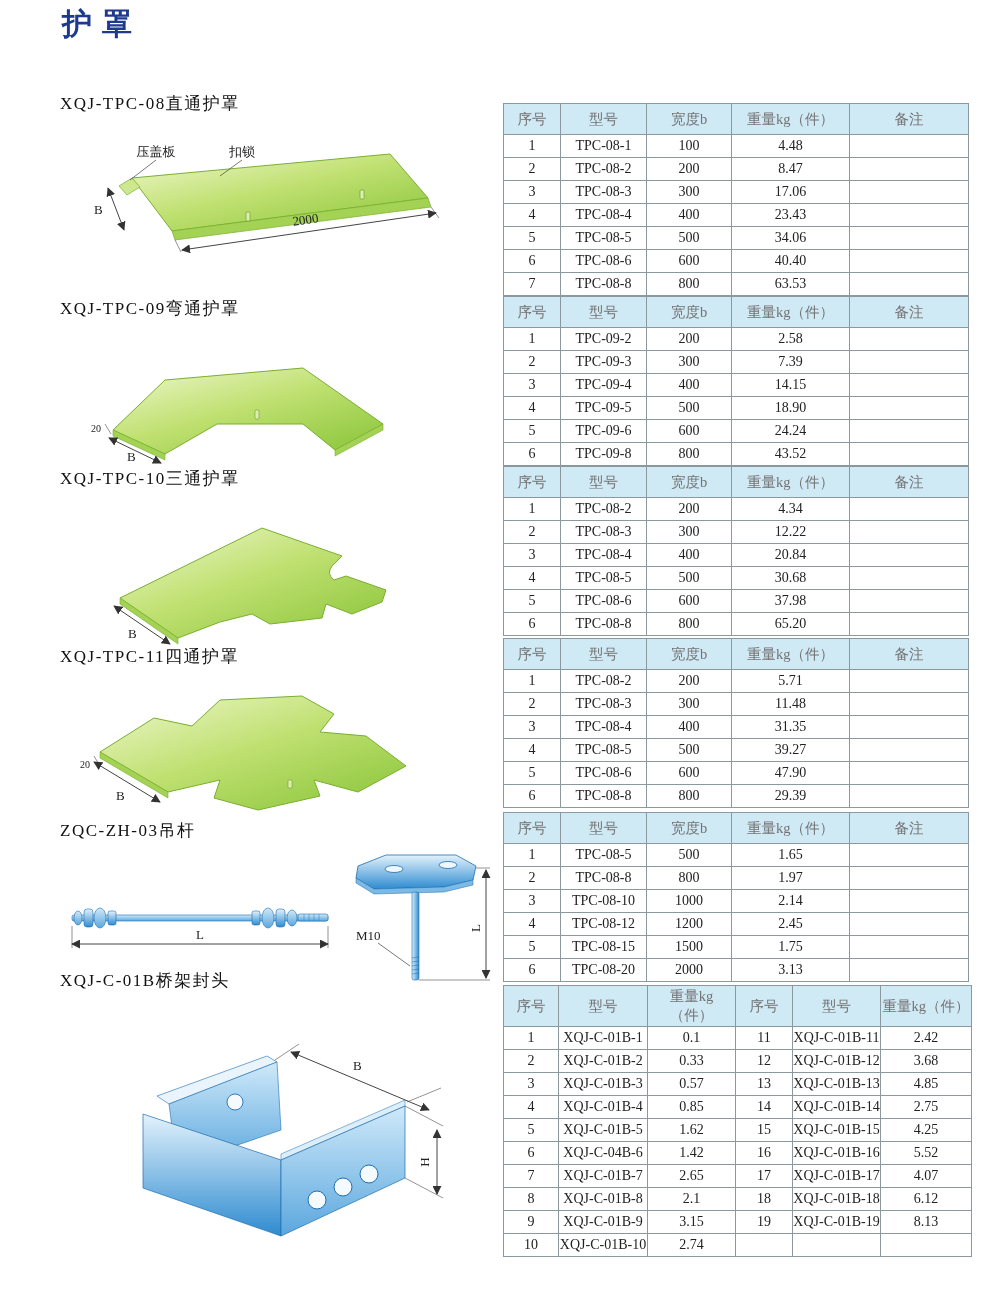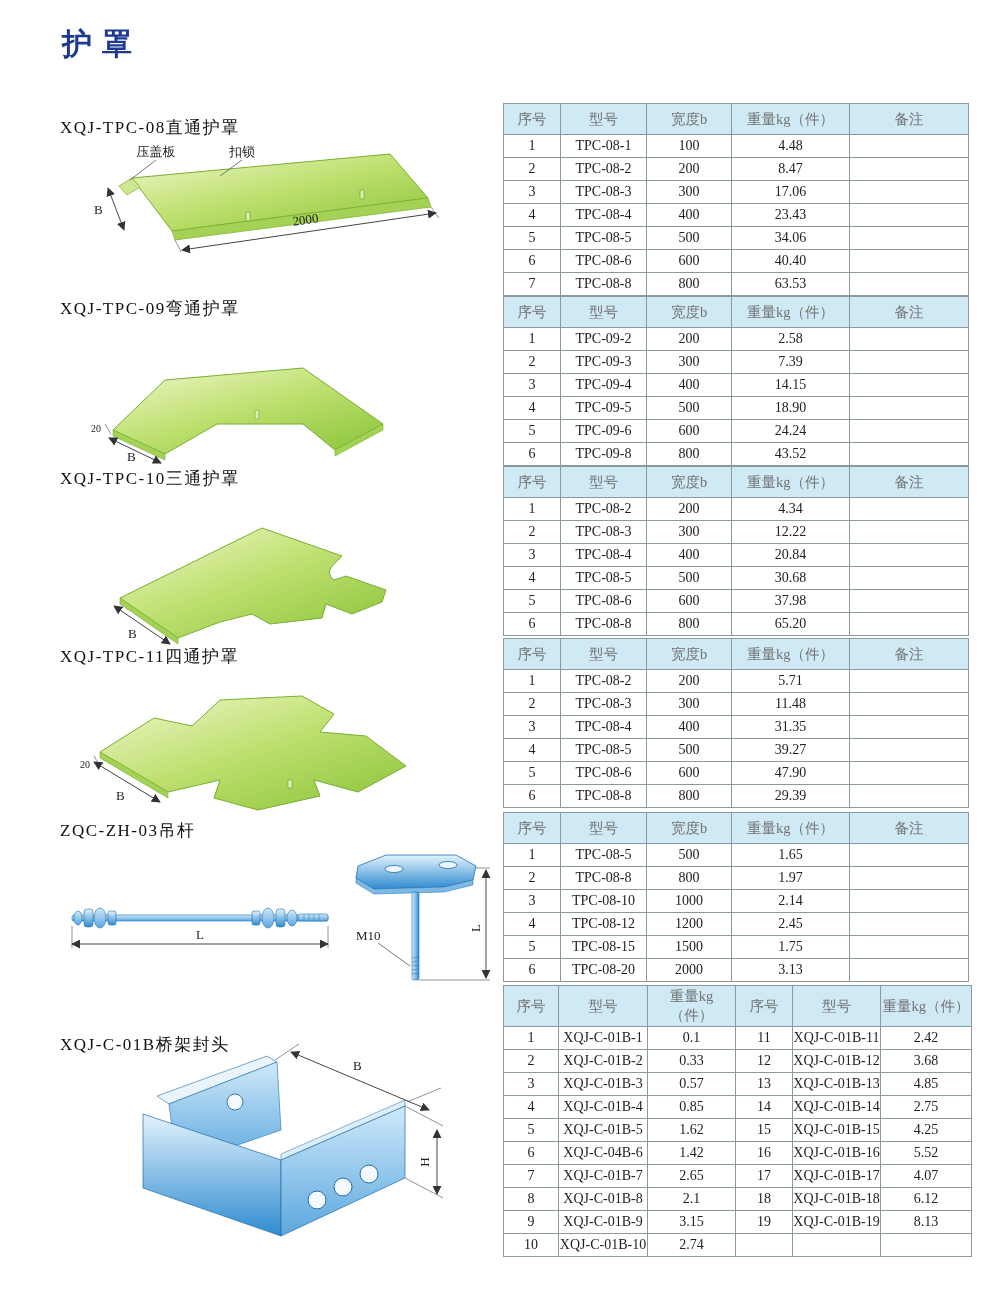--- a/index.html
+++ b/index.html
@@ -1,18 +1,18 @@
 <!DOCTYPE html>
 <html style="--title-color: #1d3a8f; --header-bg: #cfe9f5;"><head>
 <meta charset="utf-8">
 <style>
   html,body{margin:0;padding:0;background:#fff;}
   .page{position:relative;width:1000px;height:1289px;background:#fff;overflow:hidden;
         font-family:"Liberation Serif",serif;color:#222;}
-  .title{position:absolute;left:62px;top:24px;margin:0;font-size:30px;font-weight:bold;
+  .title{position:absolute;left:62px;top:4px;margin:0;font-size:30px;font-weight:bold;
          letter-spacing:10px;color:var(--title-color,#1d3a8f);
          font-family:"Liberation Sans",sans-serif;}
   .sec{position:absolute;left:60px;margin:0;font-size:17px;font-weight:normal;
        letter-spacing:1.5px;color:#111;}
   .diag{position:absolute;}
   table.spec{position:absolute;left:503px;width:450px;border-collapse:collapse;
              table-layout:fixed;font-size:14px;color:#222;}
   table.spec th{background:var(--header-bg,#cfe9f5);font-weight:normal;height:28px;
                 border:1px solid #8b989f;font-size:14.5px;color:#737373;}
   table.spec td{height:22px;border:1px solid #8b989f;text-align:center;padding:0;}
@@ -55,26 +55,26 @@
     <marker id="arr" viewBox="0 0 10 10" refX="9" refY="5" markerWidth="9" markerHeight="9" orient="auto-start-reverse">
       <path d="M0,0 L10,5 L0,10 z" fill="#333"></path>
     </marker>
   </defs>
 </svg>
 
 <div class="page">
 
   <h1 class="title">护罩</h1>
 
-  <h2 class="sec" style="top:116px">XQJ-TPC-08直通护罩</h2>
+  <h2 class="sec" style="top:92px">XQJ-TPC-08直通护罩</h2>
   <h2 class="sec" style="top:297px">XQJ-TPC-09弯通护罩</h2>
   <h2 class="sec" style="top:467px">XQJ-TPC-10三通护罩</h2>
   <h2 class="sec" style="top:645px">XQJ-TPC-11四通护罩</h2>
   <h2 class="sec" style="top:819px">ZQC-ZH-03吊杆</h2>
-  <h2 class="sec" style="top:1033px">XQJ-C-01B桥架封头</h2>
+  <h2 class="sec" style="top:969px">XQJ-C-01B桥架封头</h2>
 
   <svg class="diag" style="left:60px;top:136px" width="400" height="155" viewBox="0 0 400 155">
     <g>
       <polygon points="72,42 330,18 368,62 112,95" fill="url(#gGreen)" stroke="#79af2f" stroke-width="1"></polygon>
       <polygon points="112,95 368,62 371,71 115,104" fill="#a3d254" stroke="#79af2f" stroke-width="0.7"></polygon>
       <polygon points="72,42 59,50 67,59 80,51" fill="#cde88f" stroke="#79af2f" stroke-width="0.7"></polygon>
       <rect x="186" y="76" width="4" height="9" rx="1" fill="#ddeeb2" stroke="#6aa029" stroke-width="0.7"></rect>
       <rect x="300" y="54" width="4" height="9" rx="1" fill="#ddeeb2" stroke="#6aa029" stroke-width="0.7"></rect>
     </g>
     <text class="lbl" x="96" y="20" text-anchor="middle">压盖板</text>

